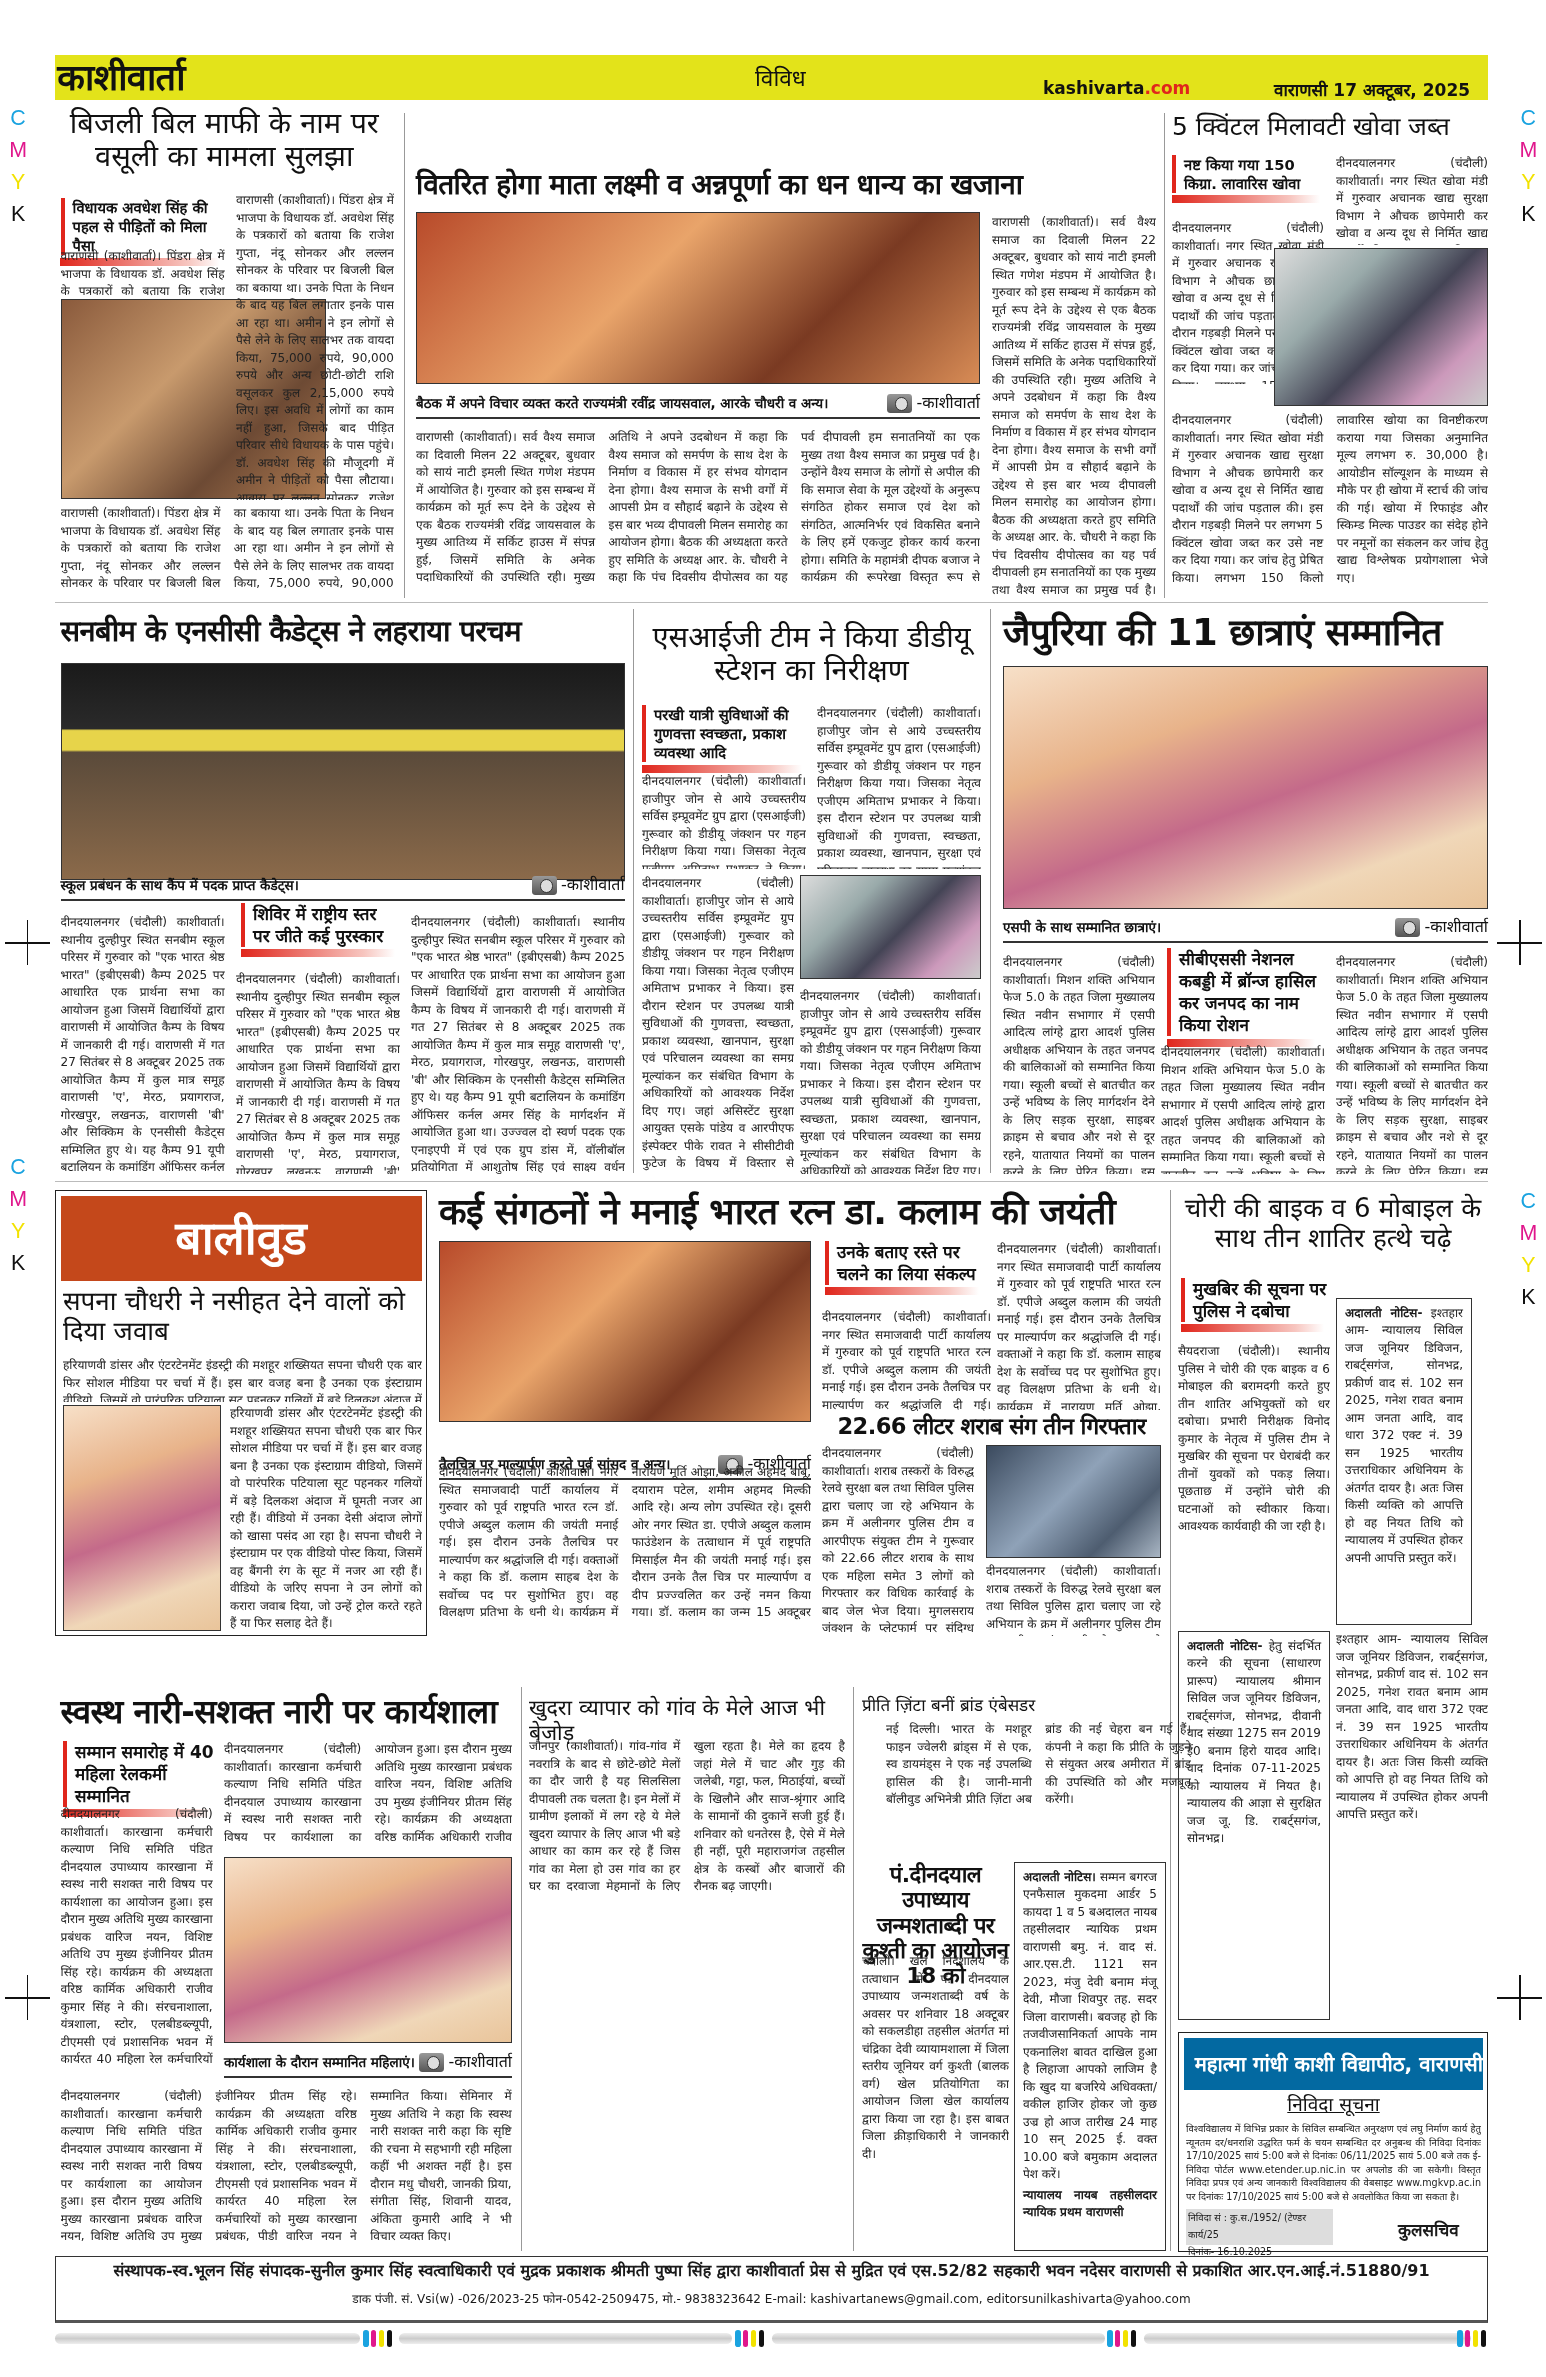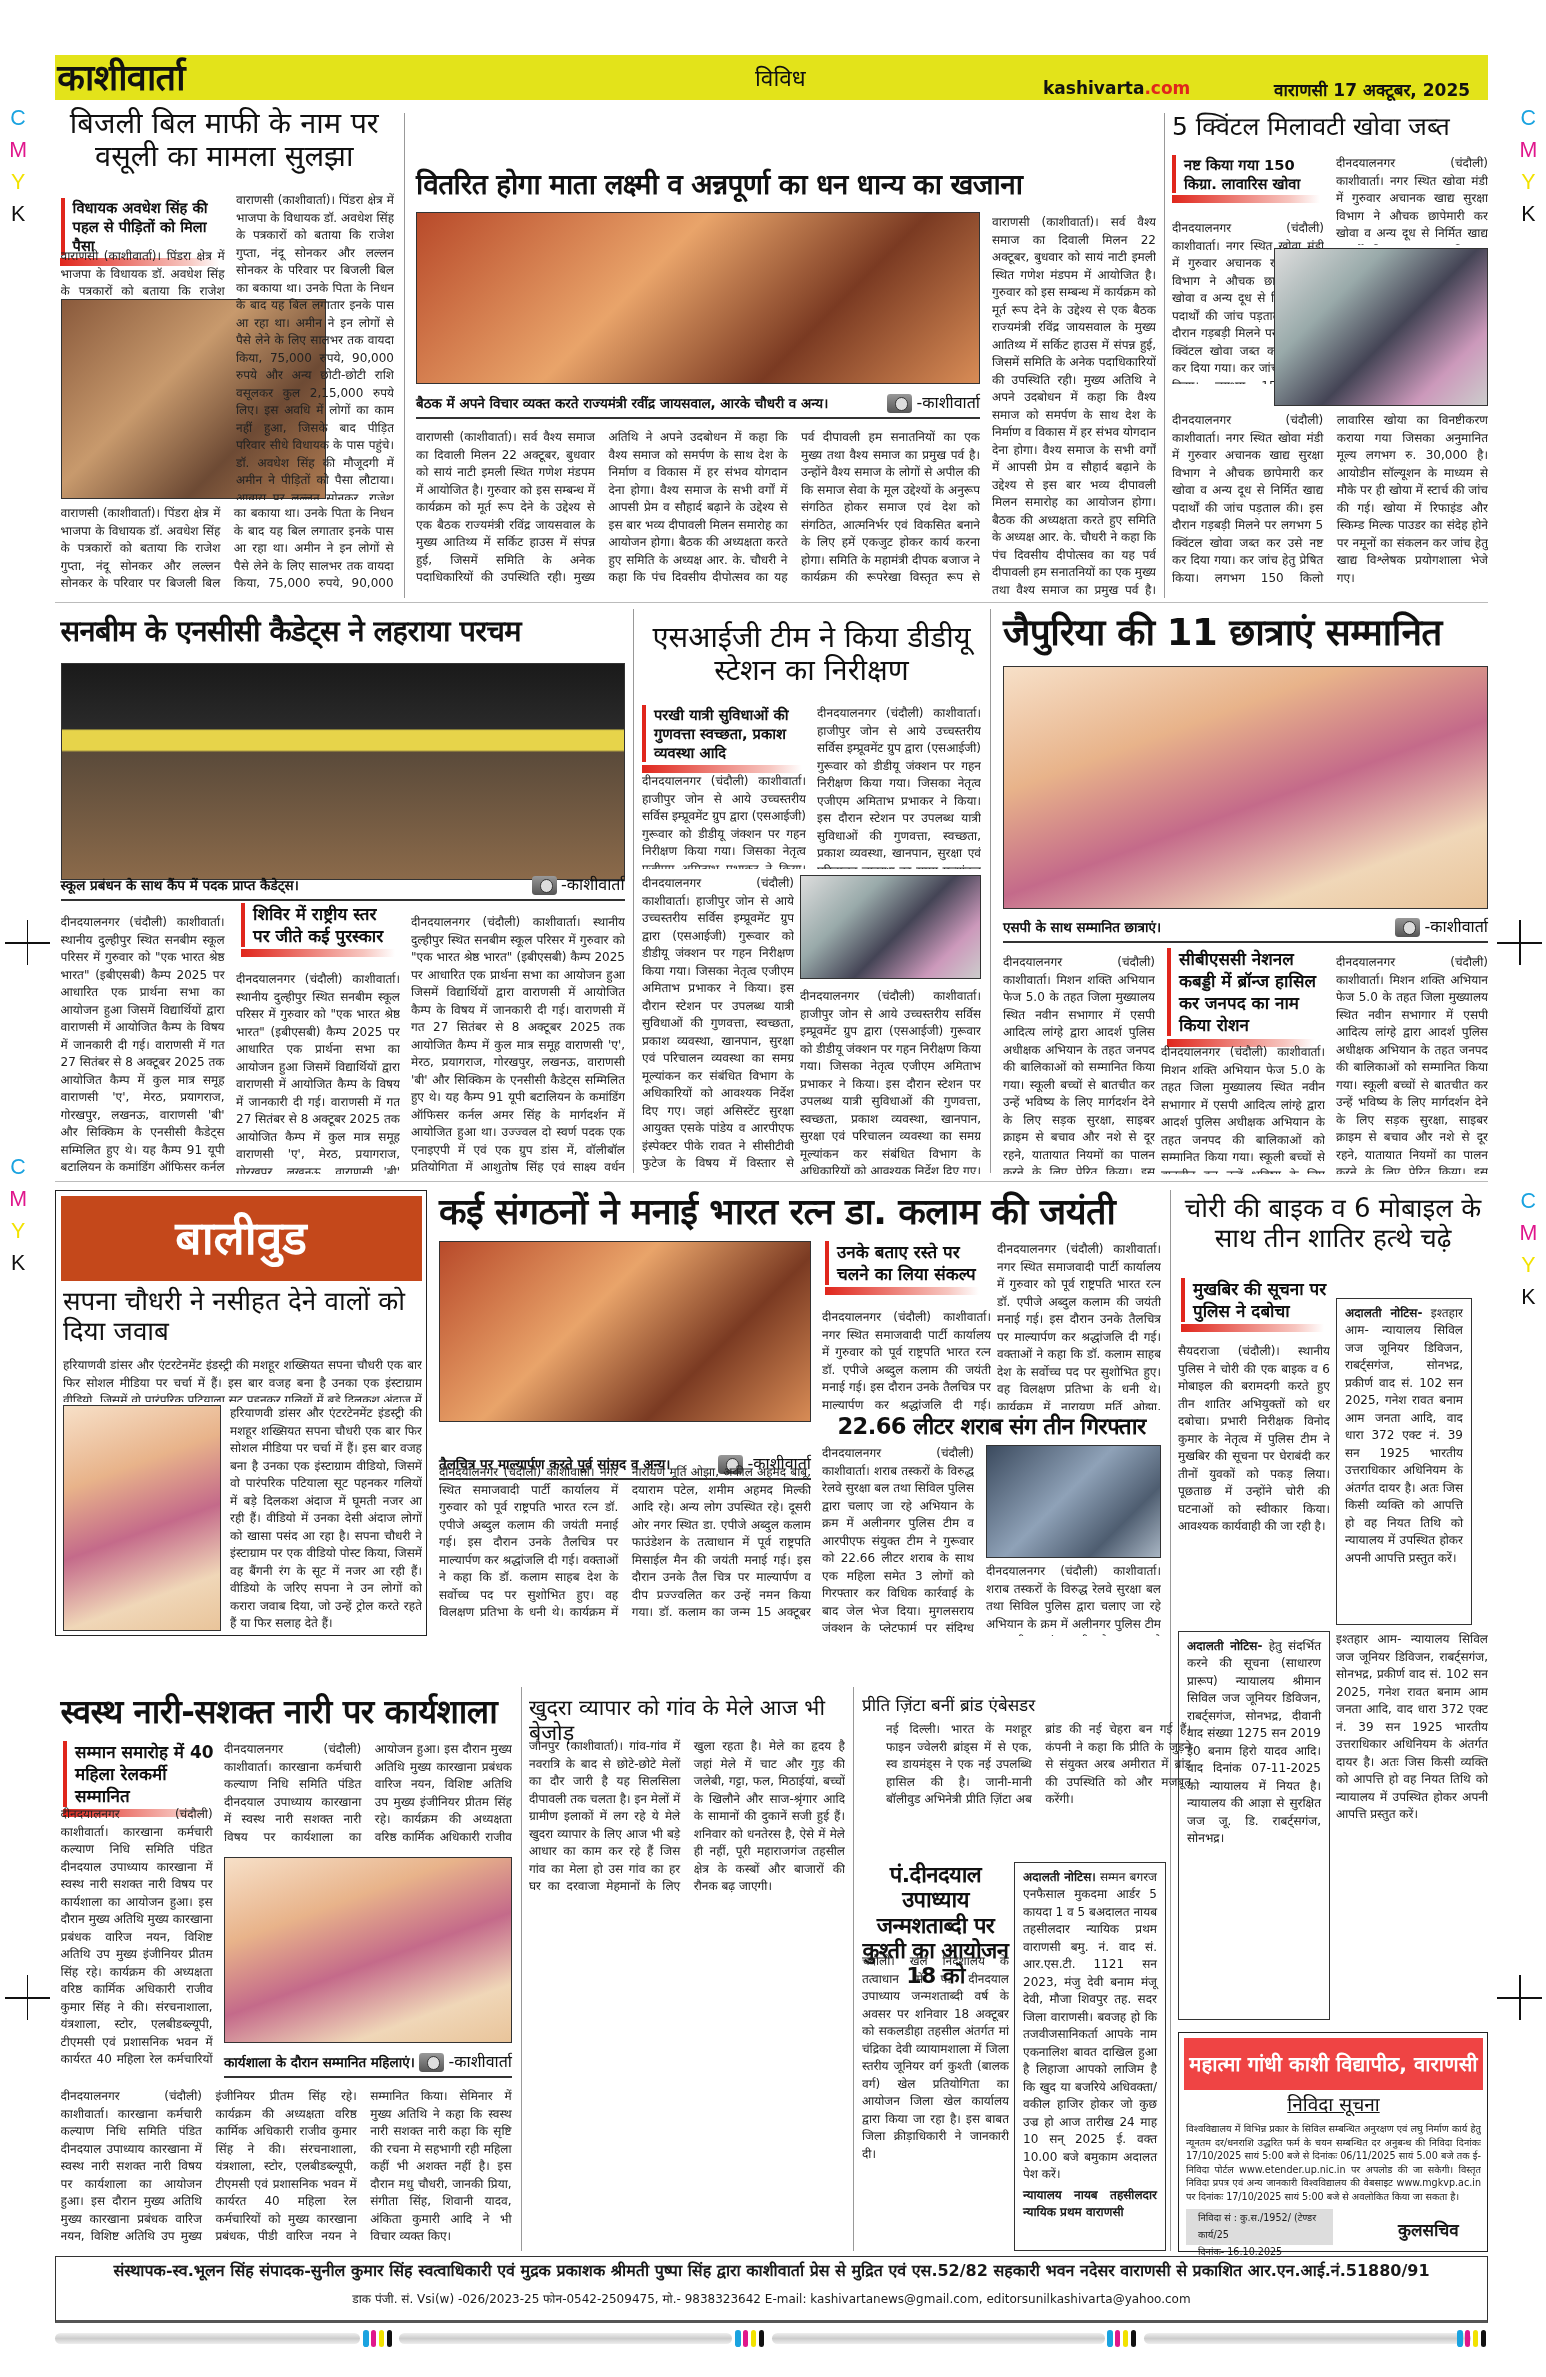--- a/index.html
+++ b/index.html
@@ -31,21 +31,21 @@
   .caption { position: absolute; font-size: 13.5px; font-weight: bold; color: #111; height: 32px; line-height: 32px; border-bottom: 2.3px solid #333; }
   .caption .credit { position: absolute; right: 0; top: 0; font-weight: normal; font-size: 16px; }
   .cam { display: inline-block; width: 25px; height: 19px; background: linear-gradient(180deg,#999,#555); border-radius: 3.4px; vertical-align: middle; margin-right: 4.5px; position: relative; }
   .cam::after { content: ""; position: absolute; left: 8px; top: 3.4px; width: 11.3px; height: 11.3px; border-radius: 50%; background: #ddd; border: 1.7px solid #333; }
   .rule { position: absolute; height: 1.7px; background: #333; }
   .vrule { position: absolute; width: 1.1px; background: #999; }
   .boxed { position: absolute; border: 1.7px solid #222; }
   .bolly-tag { position: absolute; background: #c4481b; color: #fff; font-weight: bold; font-size: 46px; text-align: center; line-height: 85px; }
   .notice { position: absolute; border: 1.1px solid #333; padding: 5.6px 8px; font-size: 12px; line-height: 17.5px; text-align: justify; }
   .notice b { font-weight: bold; }
-  .vid-head { position: absolute; background: #ef4444; color: #fff; font-weight: bold; font-size: 25px; text-align: center; line-height: 52px; }
+  .vid-head { position: absolute; background: #0369a1; color: #fff; font-weight: bold; font-size: 25px; text-align: right; line-height: 52px; }
   .footer { position: absolute; left: 0; top: 2256px; width: 1433px; height: 67px; border: 1.1px solid #333; border-bottom: 3.4px solid #555; text-align: center; }
   .footer .l1 { font-size: 16px; font-weight: bold; line-height: 28px; }
   .footer .l2 { font-size: 12px; line-height: 28px; }
   .regbar { position: absolute; top: 2333px; height: 11.3px; background: linear-gradient(180deg,#eee,#ccc,#eee); border-radius: 5.6px; }
   .dots { position: absolute; top: 2330px; display: flex; gap: 2.3px; }
   .dots span { width: 5.6px; height: 17px; border-radius: 2.8px; display: block; }
 </style>
 </head>
 <body>
 
@@ -215,21 +215,21 @@
   <div class="notice" style="left:959px;top:1862px;width:152px;height:389px;">
     <b>अदालती नोटिस।</b>
     <span>सम्मन बगरज एनफैसाल मुकदमा आर्डर 5 कायदा 1 व 5 बअदालत नायब तहसीलदार न्यायिक प्रथम वाराणसी बमु. नं. वाद सं. आर.एस.टी. 1121 सन 2023, मंजु देवी बनाम मंजू देवी, मौजा शिवपुर तह. सदर जिला वाराणसी। बवजह हो कि तजवीजसानिकर्ता आपके नाम एकनालिश बावत दाखिल हुआ है लिहाजा आपको लाजिम है कि खुद या बजरिये अधिवक्ता/ वकील हाजिर होकर जो कुछ उज्र हो आज तारीख 24 माह 10 सन् 2025 ई. वक्त 10.00 बजे बमुकाम अदालत पेश करें।</span>
     <b style="display:block;margin-top:3.4px;">न्यायालय नायब तहसीलदार न्यायिक प्रथम वाराणसी</b>
   </div>
 
   <div class="boxed" style="left:1123px;top:2032px;width:310px;height:220px;border-width:1.1px;"></div>
   <div class="vid-head" style="left:1129px;top:2038px;width:299px;height:52px;font-size:20.3px;">महात्मा गांधी काशी विद्यापीठ, वाराणसी</div>
   <div class="hl-thin" style="left:1129px;top:2094px;width:299px;font-size:19px;text-align:center;text-decoration:underline;">निविदा सूचना</div>
   <div class="body" style="left:1131px;top:2122px;width:295px;height:85px;font-size:9.6px;line-height:13.5px;">विश्वविद्यालय में विभिन्न प्रकार के सिविल सम्बन्धित अनुरक्षण एवं लघु निर्माण कार्य हेतु न्यूनतम दर/धनराशि उद्धरित फर्म के चयन सम्बन्धित दर अनुबन्ध की निविदा दिनांकः 17/10/2025 सायं 5:00 बजे से दिनांकः 06/11/2025 सायं 5.00 बजे तक ई-निविदा पोर्टल www.etender.up.nic.in पर अपलोड की जा सकेगी। विस्तृत निविदा प्रपत्र एवं अन्य जानकारी विश्वविद्यालय की वेबसाइट www.mgkvp.ac.in पर दिनांकः 17/10/2025 सायं 5:00 बजे से अवलोकित किया जा सकता है।</div>
-  <div class="abs" style="left:1131px;top:2209px;width:147px;height:36px;background:#ddd;font-size:9.6px;line-height:17px;padding-left:12px;">
+  <div class="abs" style="left:1131px;top:2209px;width:147px;height:36px;background:#ddd;font-size:9.6px;line-height:17px;padding-left:2px;">
     <div>निविदा सं : कु.स./1952/ (टेण्डर कार्य/25</div>
     <div>दिनांक- 16.10.2025</div>
   </div>
   <div class="abs" style="left:1343px;top:2218px;font-size:17px;font-weight:bold;">कुलसचिव</div>
 
   <div class="footer">
     <div class="l1">संस्थापक-स्व.भूलन सिंह संपादक-सुनील कुमार सिंह स्वत्वाधिकारी एवं मुद्रक प्रकाशक श्रीमती पुष्पा सिंह द्वारा काशीवार्ता प्रेस से मुद्रित एवं एस.52/82 सहकारी भवन नदेसर वाराणसी से प्रकाशित आर.एन.आई.नं.51880/91</div>
     <div class="l2">डाक पंजी. सं. Vsi(w) -026/2023-25 फोन-0542-2509475, मो.- 9838323642 E-mail: kashivartanews@gmail.com, editorsunilkashivarta@yahoo.com</div>
   </div>
 

